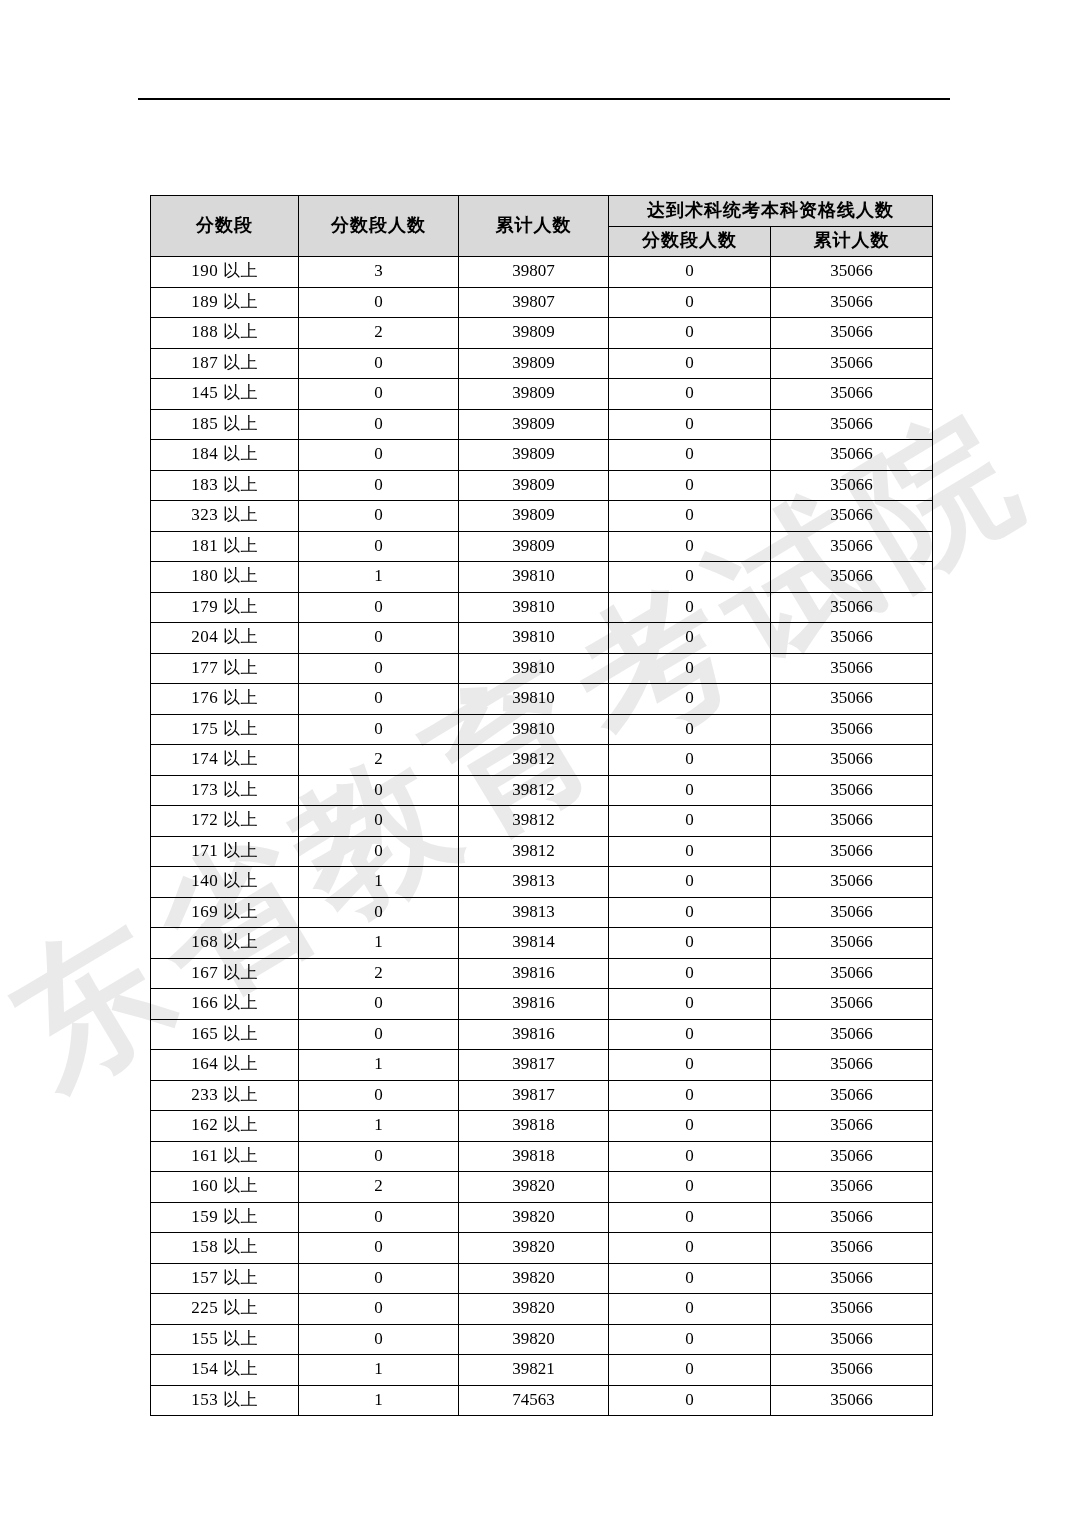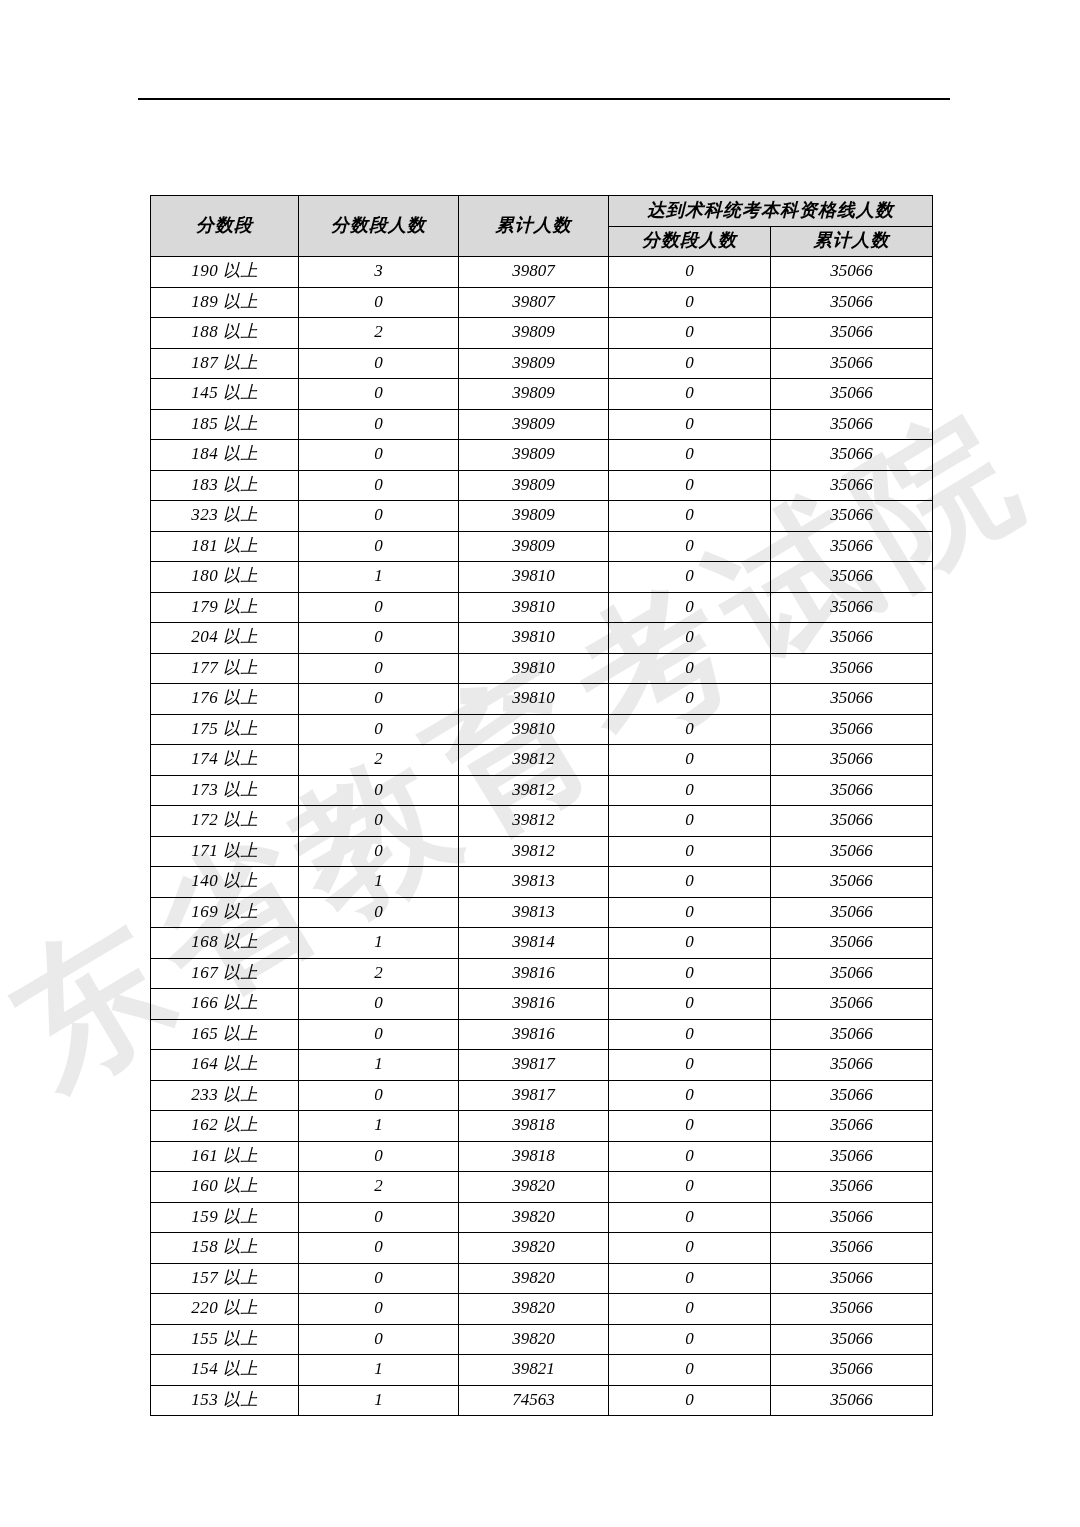--- a/index.html
+++ b/index.html
@@ -58,21 +58,20 @@
     top: 195px;
     width: 782px;
     z-index: 10;
   }
 
   table.score-table {
     border-collapse: collapse;
     width: 782px;
     table-layout: fixed;
     background: transparent;
-    font-style: italic;
   }
 
   table.score-table th,
   table.score-table td {
     border: 1px solid #000;
     text-align: center;
     vertical-align: middle;
     font-size: 17px;
     line-height: 1.1;
     padding: 0;
@@ -364,21 +363,21 @@
             <td class="num">35066</td>
           </tr>
           <tr>
             <td class="seg-label">157 以上</td>
             <td class="num">0</td>
             <td class="num">39820</td>
             <td class="num">0</td>
             <td class="num">35066</td>
           </tr>
           <tr>
-            <td class="seg-label">220 以上</td>
+            <td class="seg-label">225 以上</td>
             <td class="num">0</td>
             <td class="num">39820</td>
             <td class="num">0</td>
             <td class="num">35066</td>
           </tr>
           <tr>
             <td class="seg-label">155 以上</td>
             <td class="num">0</td>
             <td class="num">39820</td>
             <td class="num">0</td>

